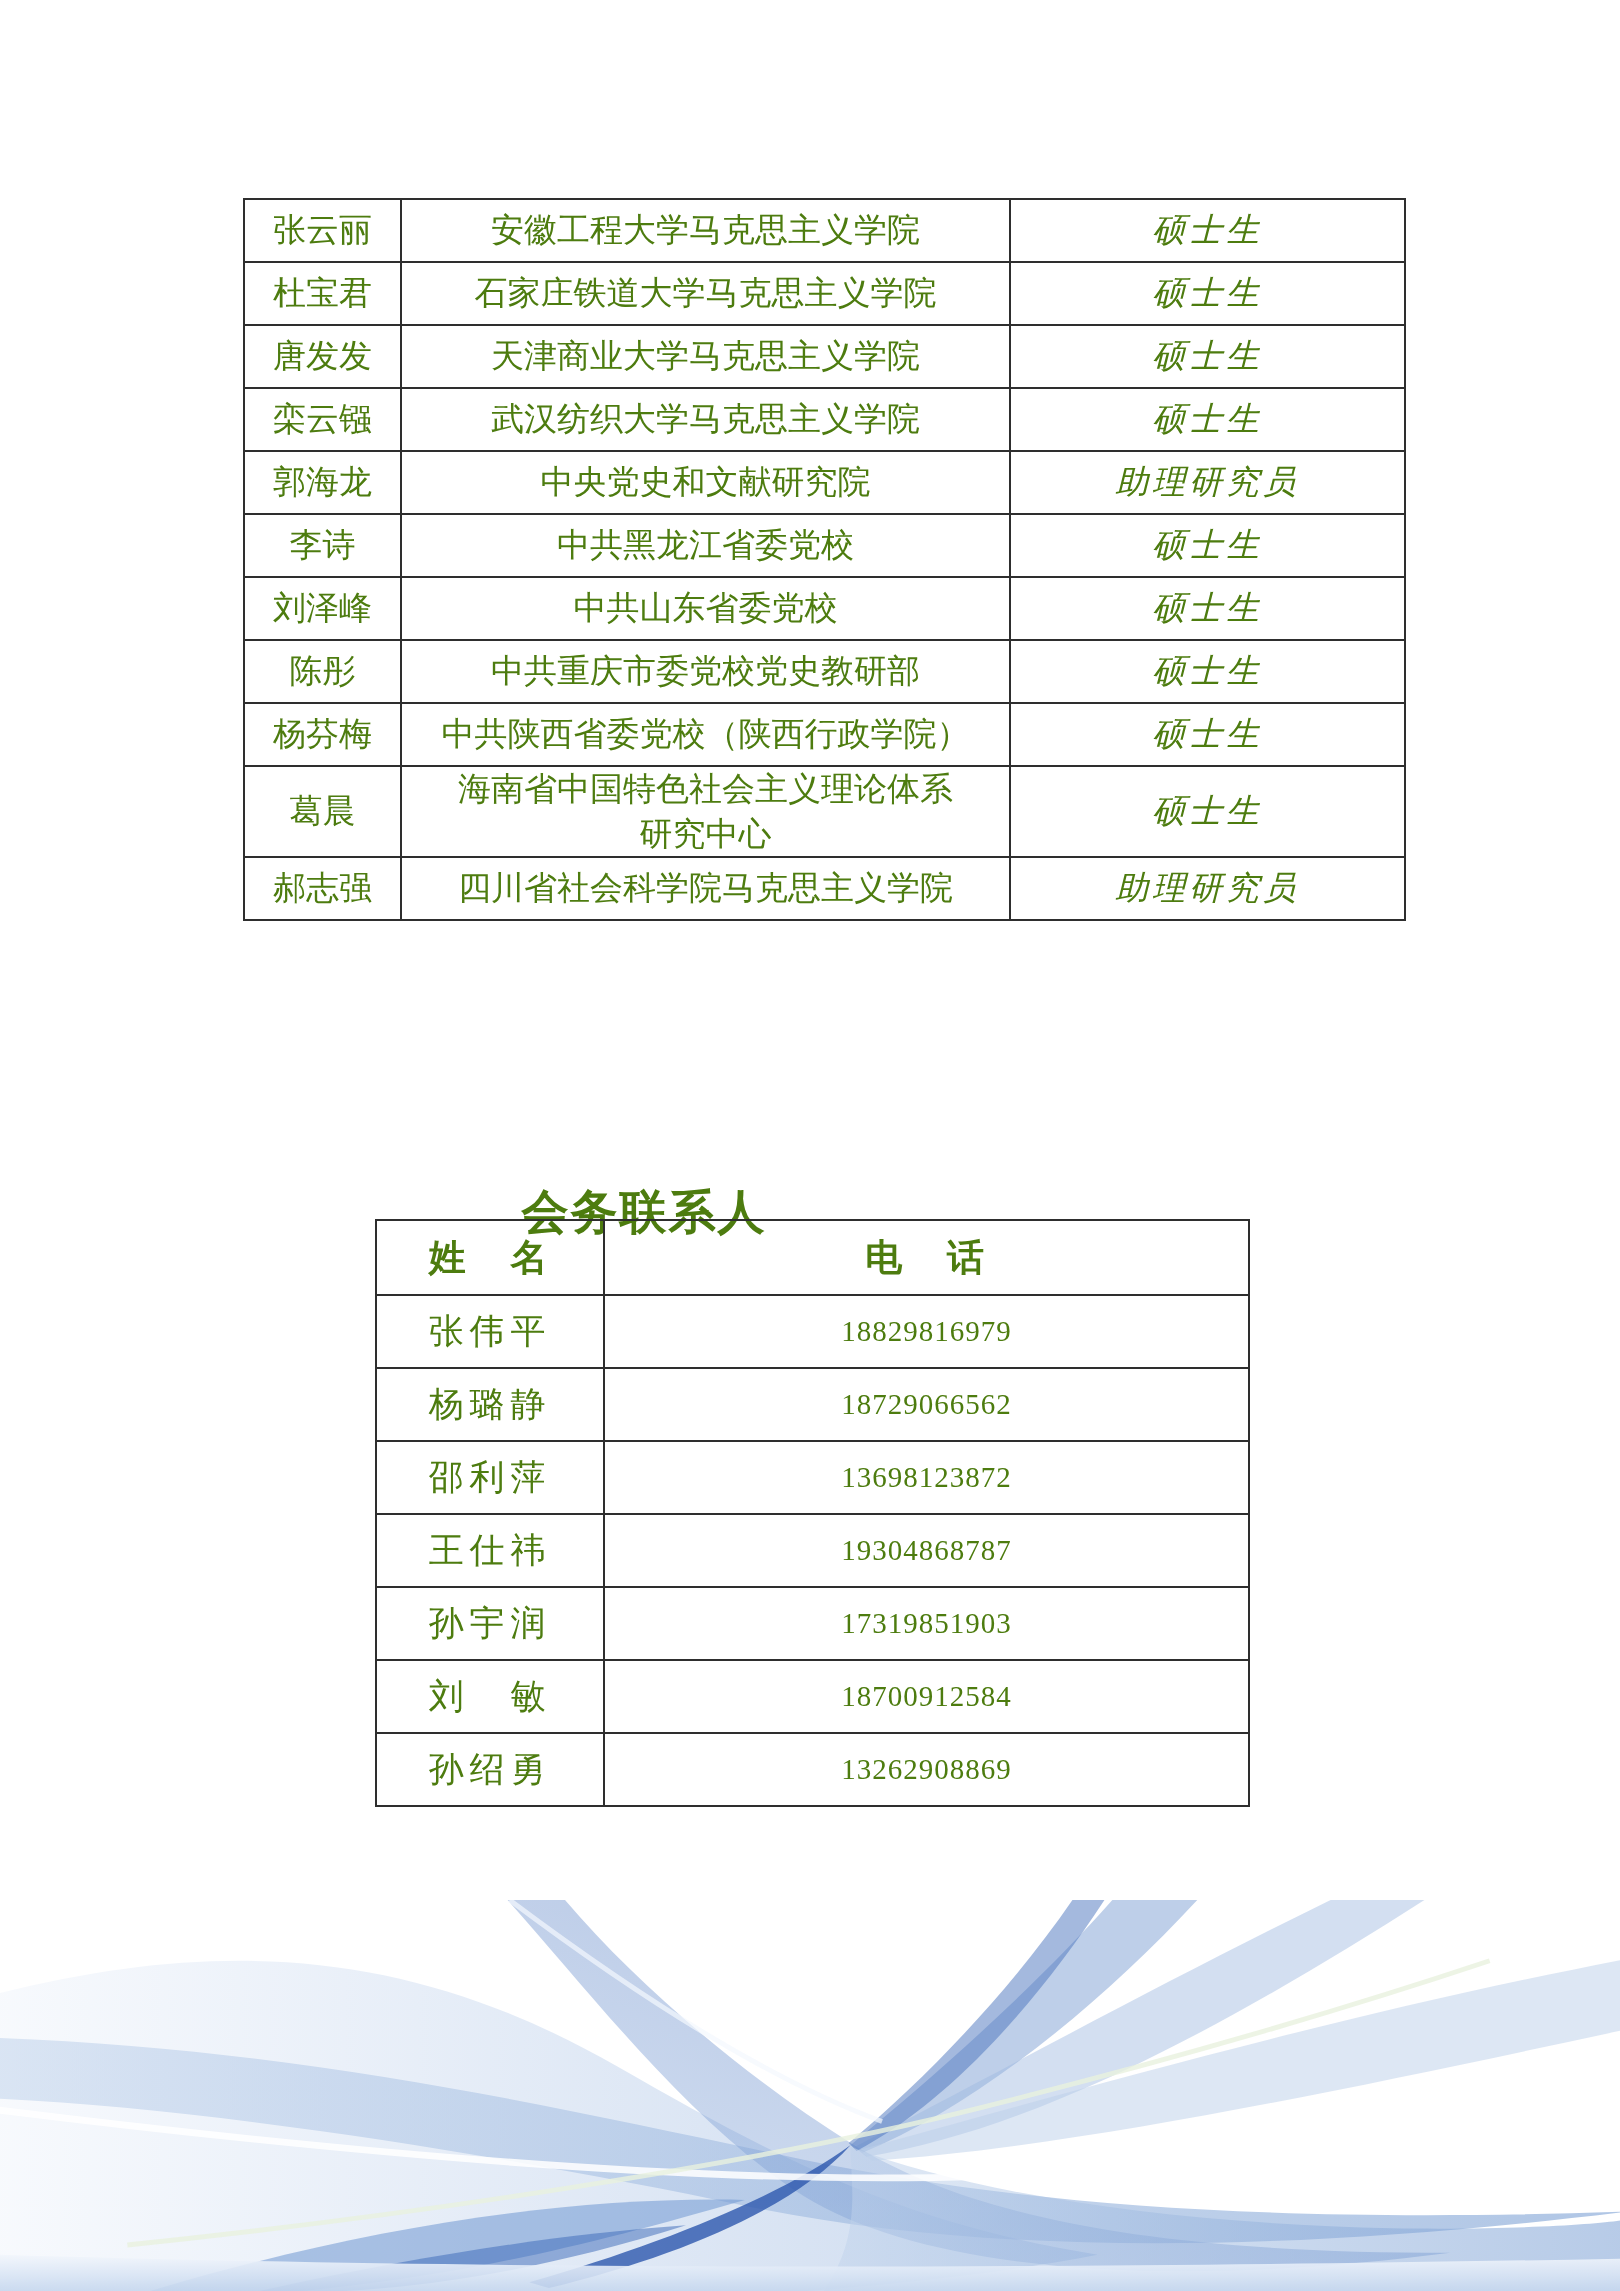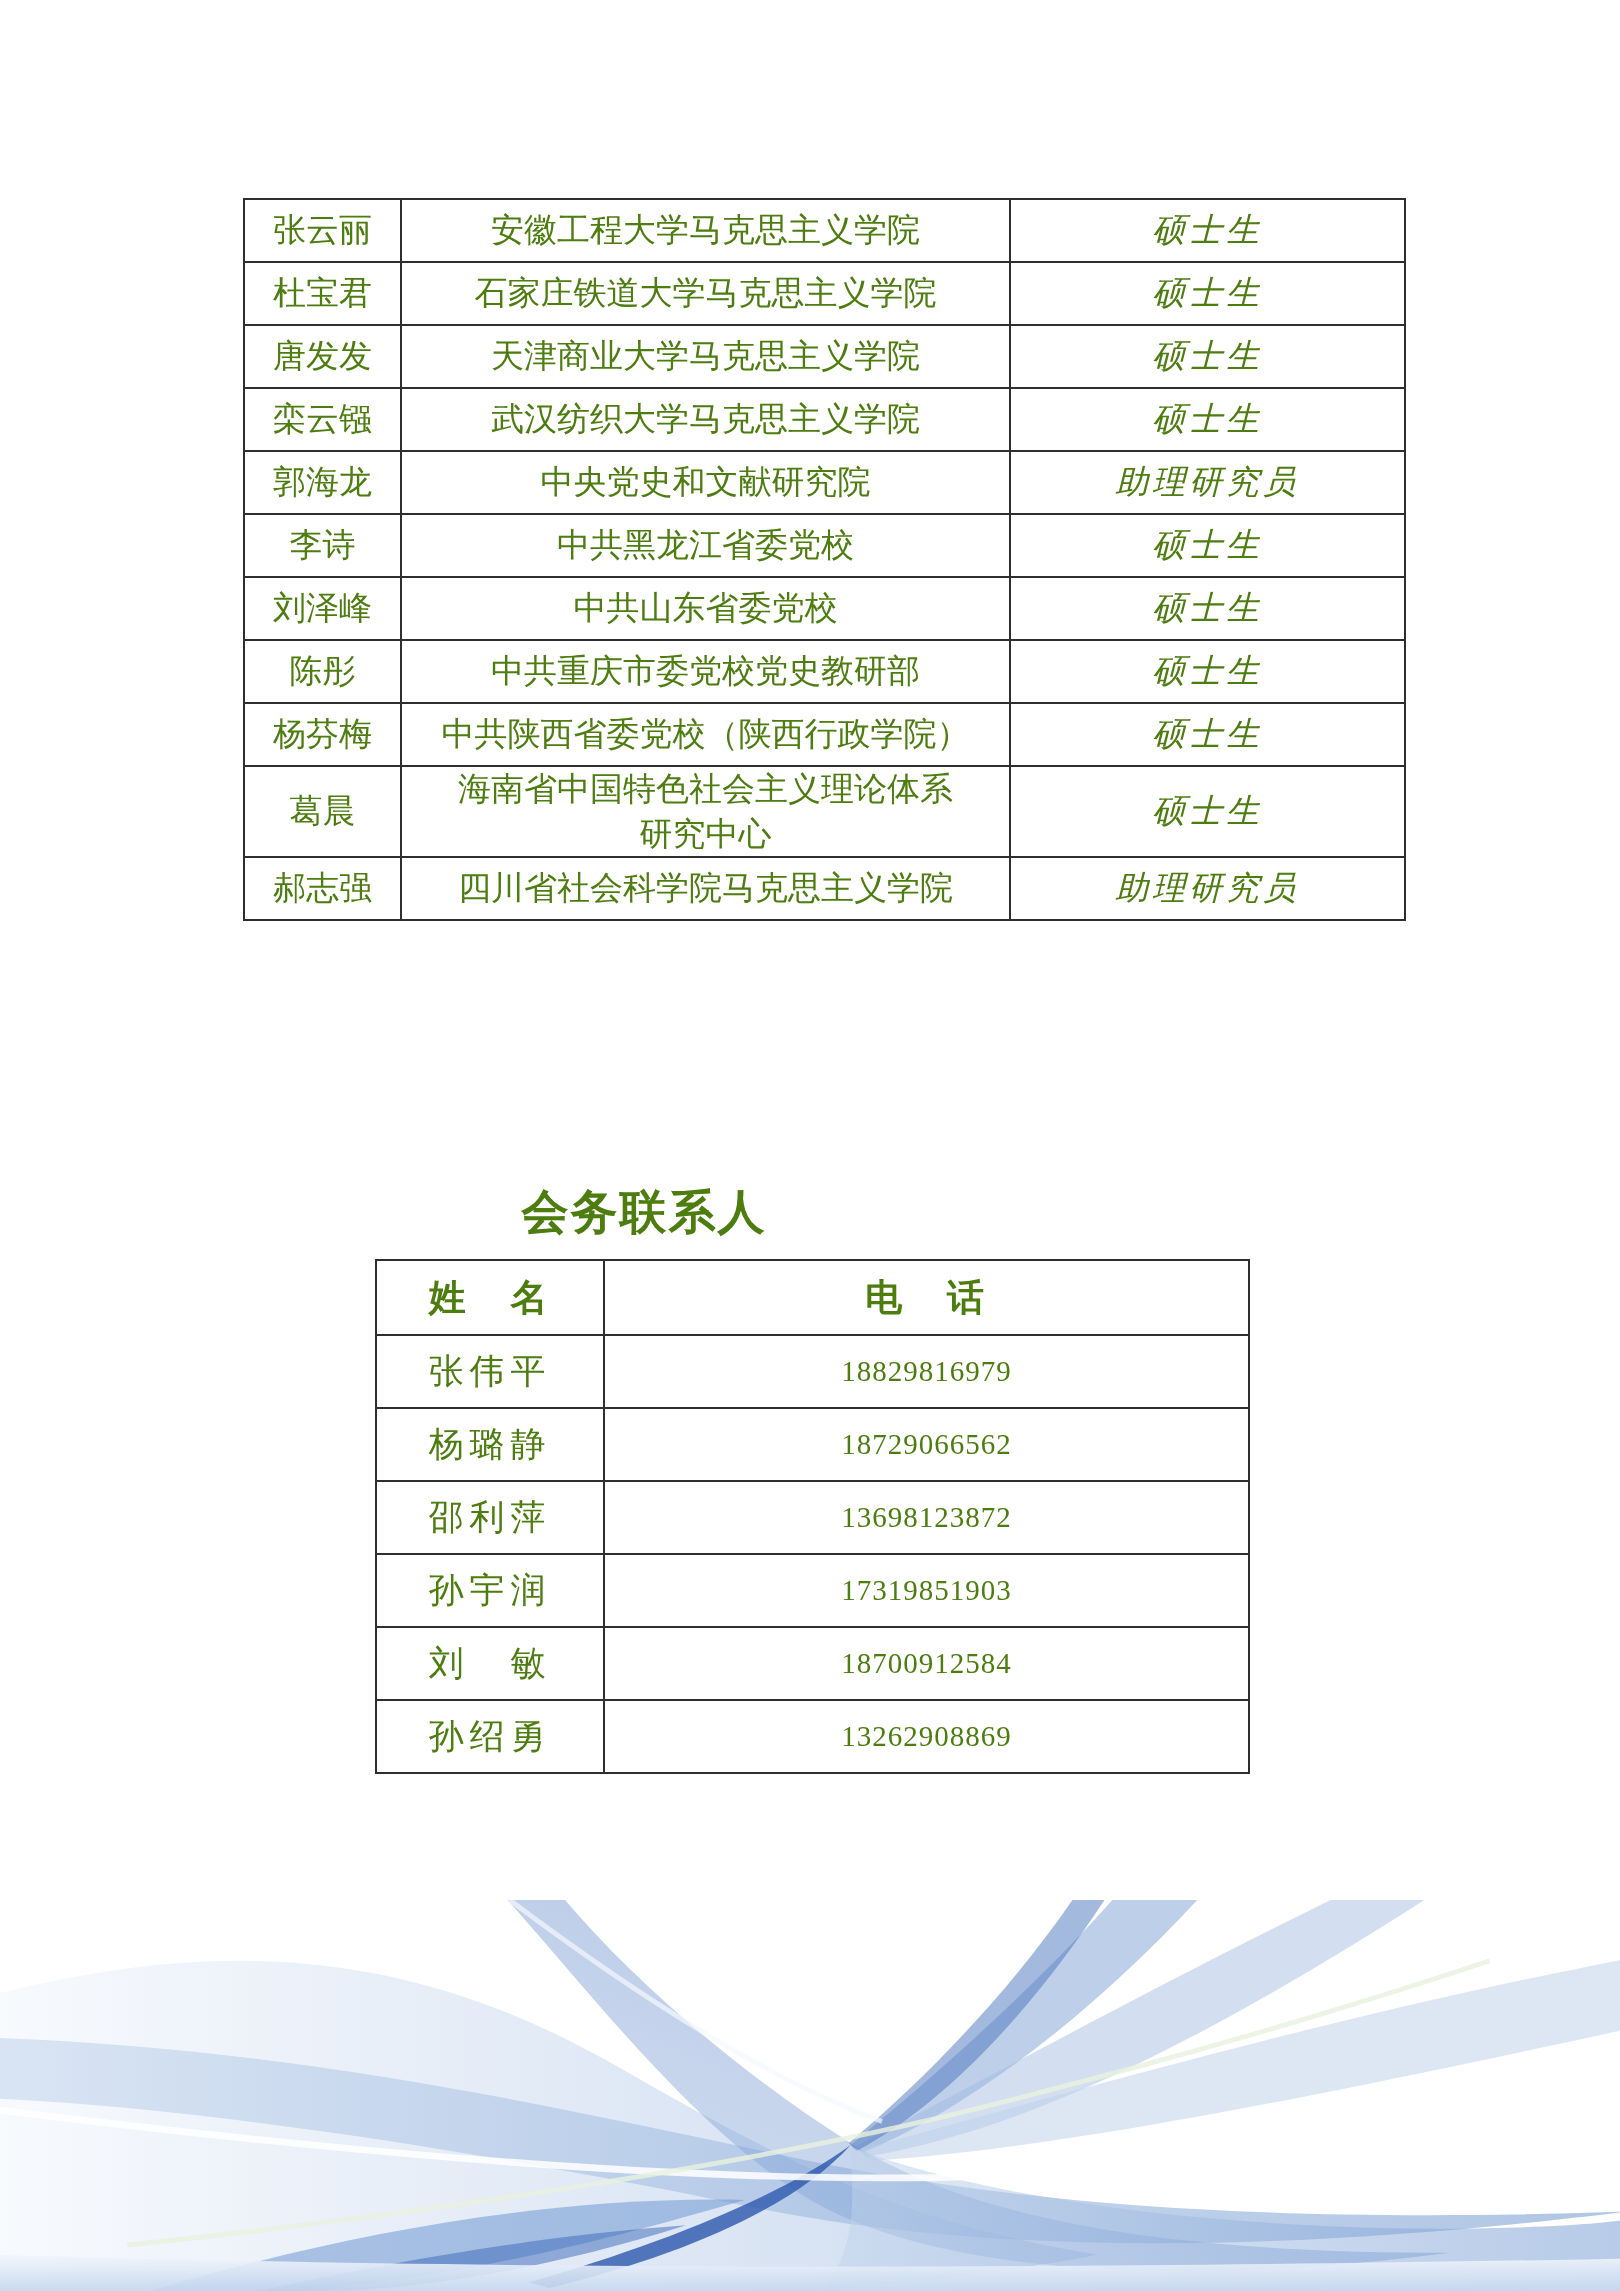--- a/index.html
+++ b/index.html
@@ -17,21 +17,21 @@
   }
   #participants td.aff-cell{white-space:pre-line;}
   #participants td.title-cell{letter-spacing:3.9px;font-style:italic;}
   
   .contacts-heading{
     position:absolute;left:0;top:1184px;width:1288px;text-align:center;
     font-family:"Liberation Sans",sans-serif;font-weight:700;
     font-size:47px;letter-spacing:2px;line-height:1.2;
   }
   
-  #contacts{position:absolute;left:375px;top:1259px;width:873px;}
+  #contacts{position:absolute;left:375px;top:1219px;width:873px;}
   #contacts th,#contacts td{
     border:2px solid #2e2e2e;text-align:center;vertical-align:middle;
     overflow:hidden;
   }
   #contacts th{height:71px;font-size:37px;font-weight:700;letter-spacing:3.9px;}
   #contacts td{height:69px;}
   #contacts td.contact-name-cell{font-size:35px;letter-spacing:5.9px;}
   #contacts td.phone-cell{font-size:29px;letter-spacing:1px;}
   
   .wave-wrap{position:absolute;left:0;top:1900px;width:1620px;height:392px;pointer-events:none;}
@@ -128,20 +128,24 @@
         </tr>
         <tr>
           <td class="contact-name-cell">杨璐静</td>
           <td class="phone-cell">18729066562</td>
         </tr>
         <tr>
           <td class="contact-name-cell">邵利萍</td>
           <td class="phone-cell">13698123872</td>
         </tr>
         <tr>
+          <td class="contact-name-cell">王仕祎</td>
+          <td class="phone-cell">19304868787</td>
+        </tr>
+        <tr>
           <td class="contact-name-cell">孙宇润</td>
           <td class="phone-cell">17319851903</td>
         </tr>
         <tr>
           <td class="contact-name-cell">刘　敏</td>
           <td class="phone-cell">18700912584</td>
         </tr>
         <tr>
           <td class="contact-name-cell">孙绍勇</td>
           <td class="phone-cell">13262908869</td>

